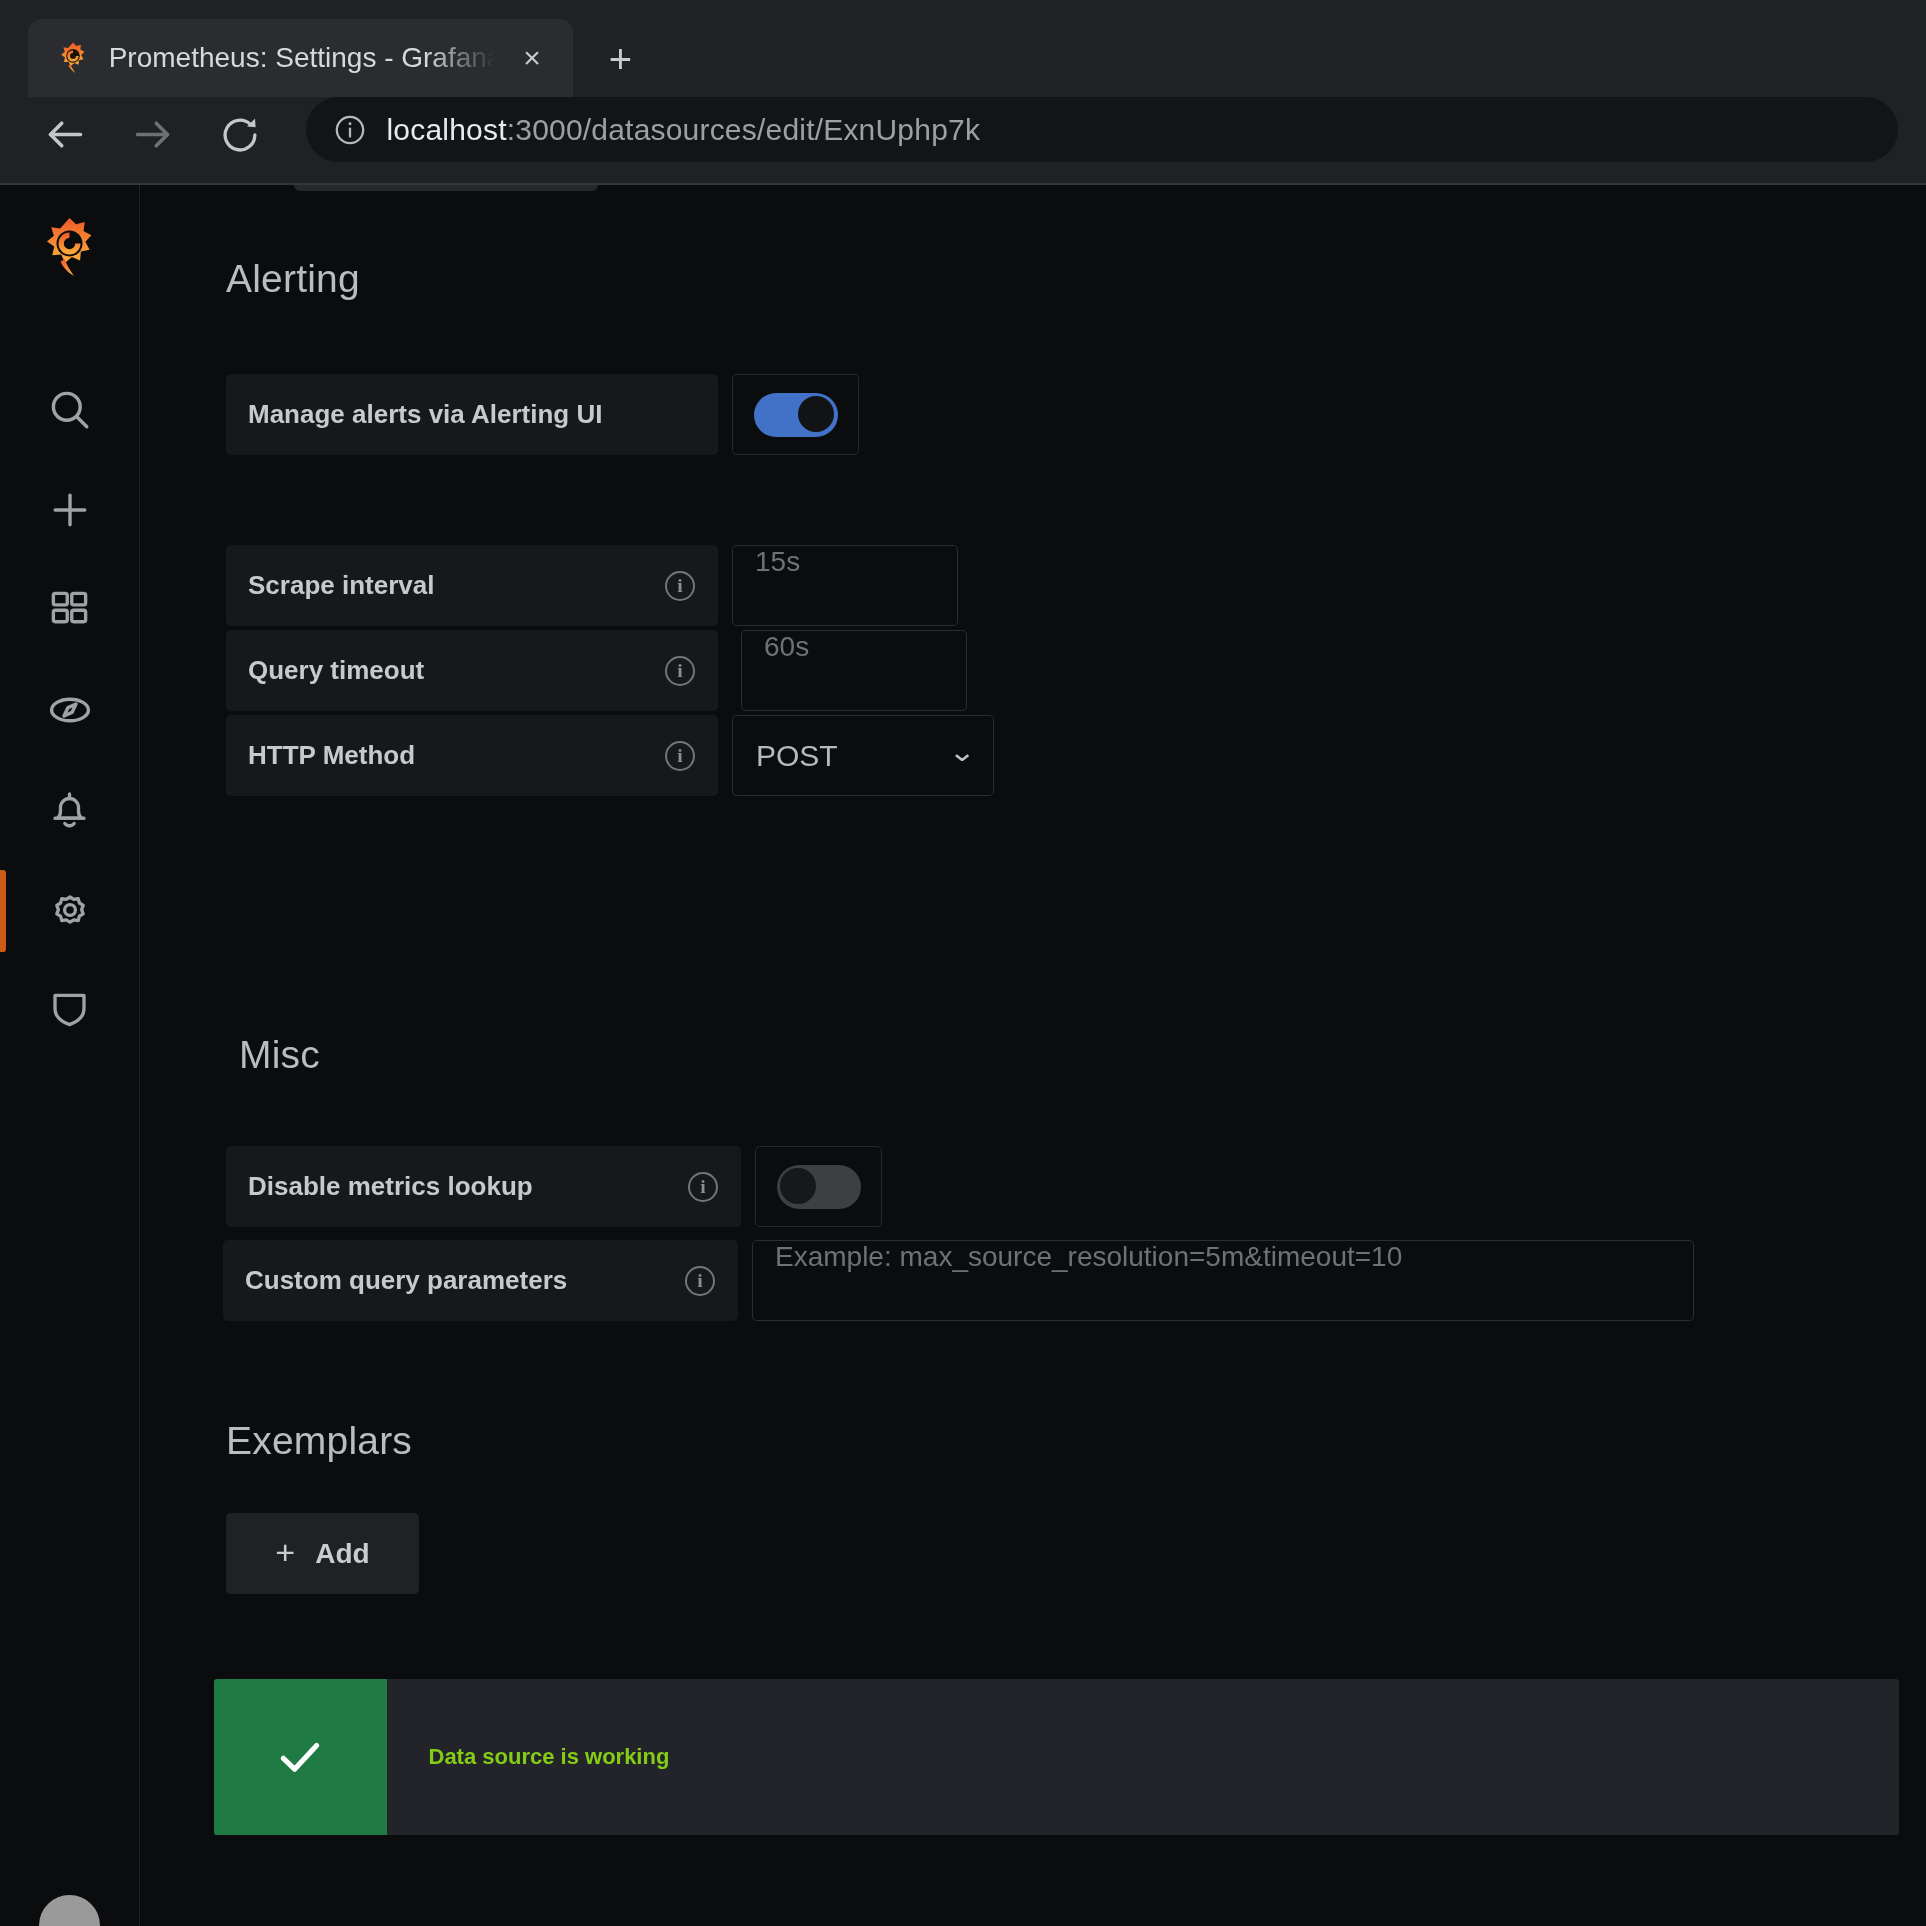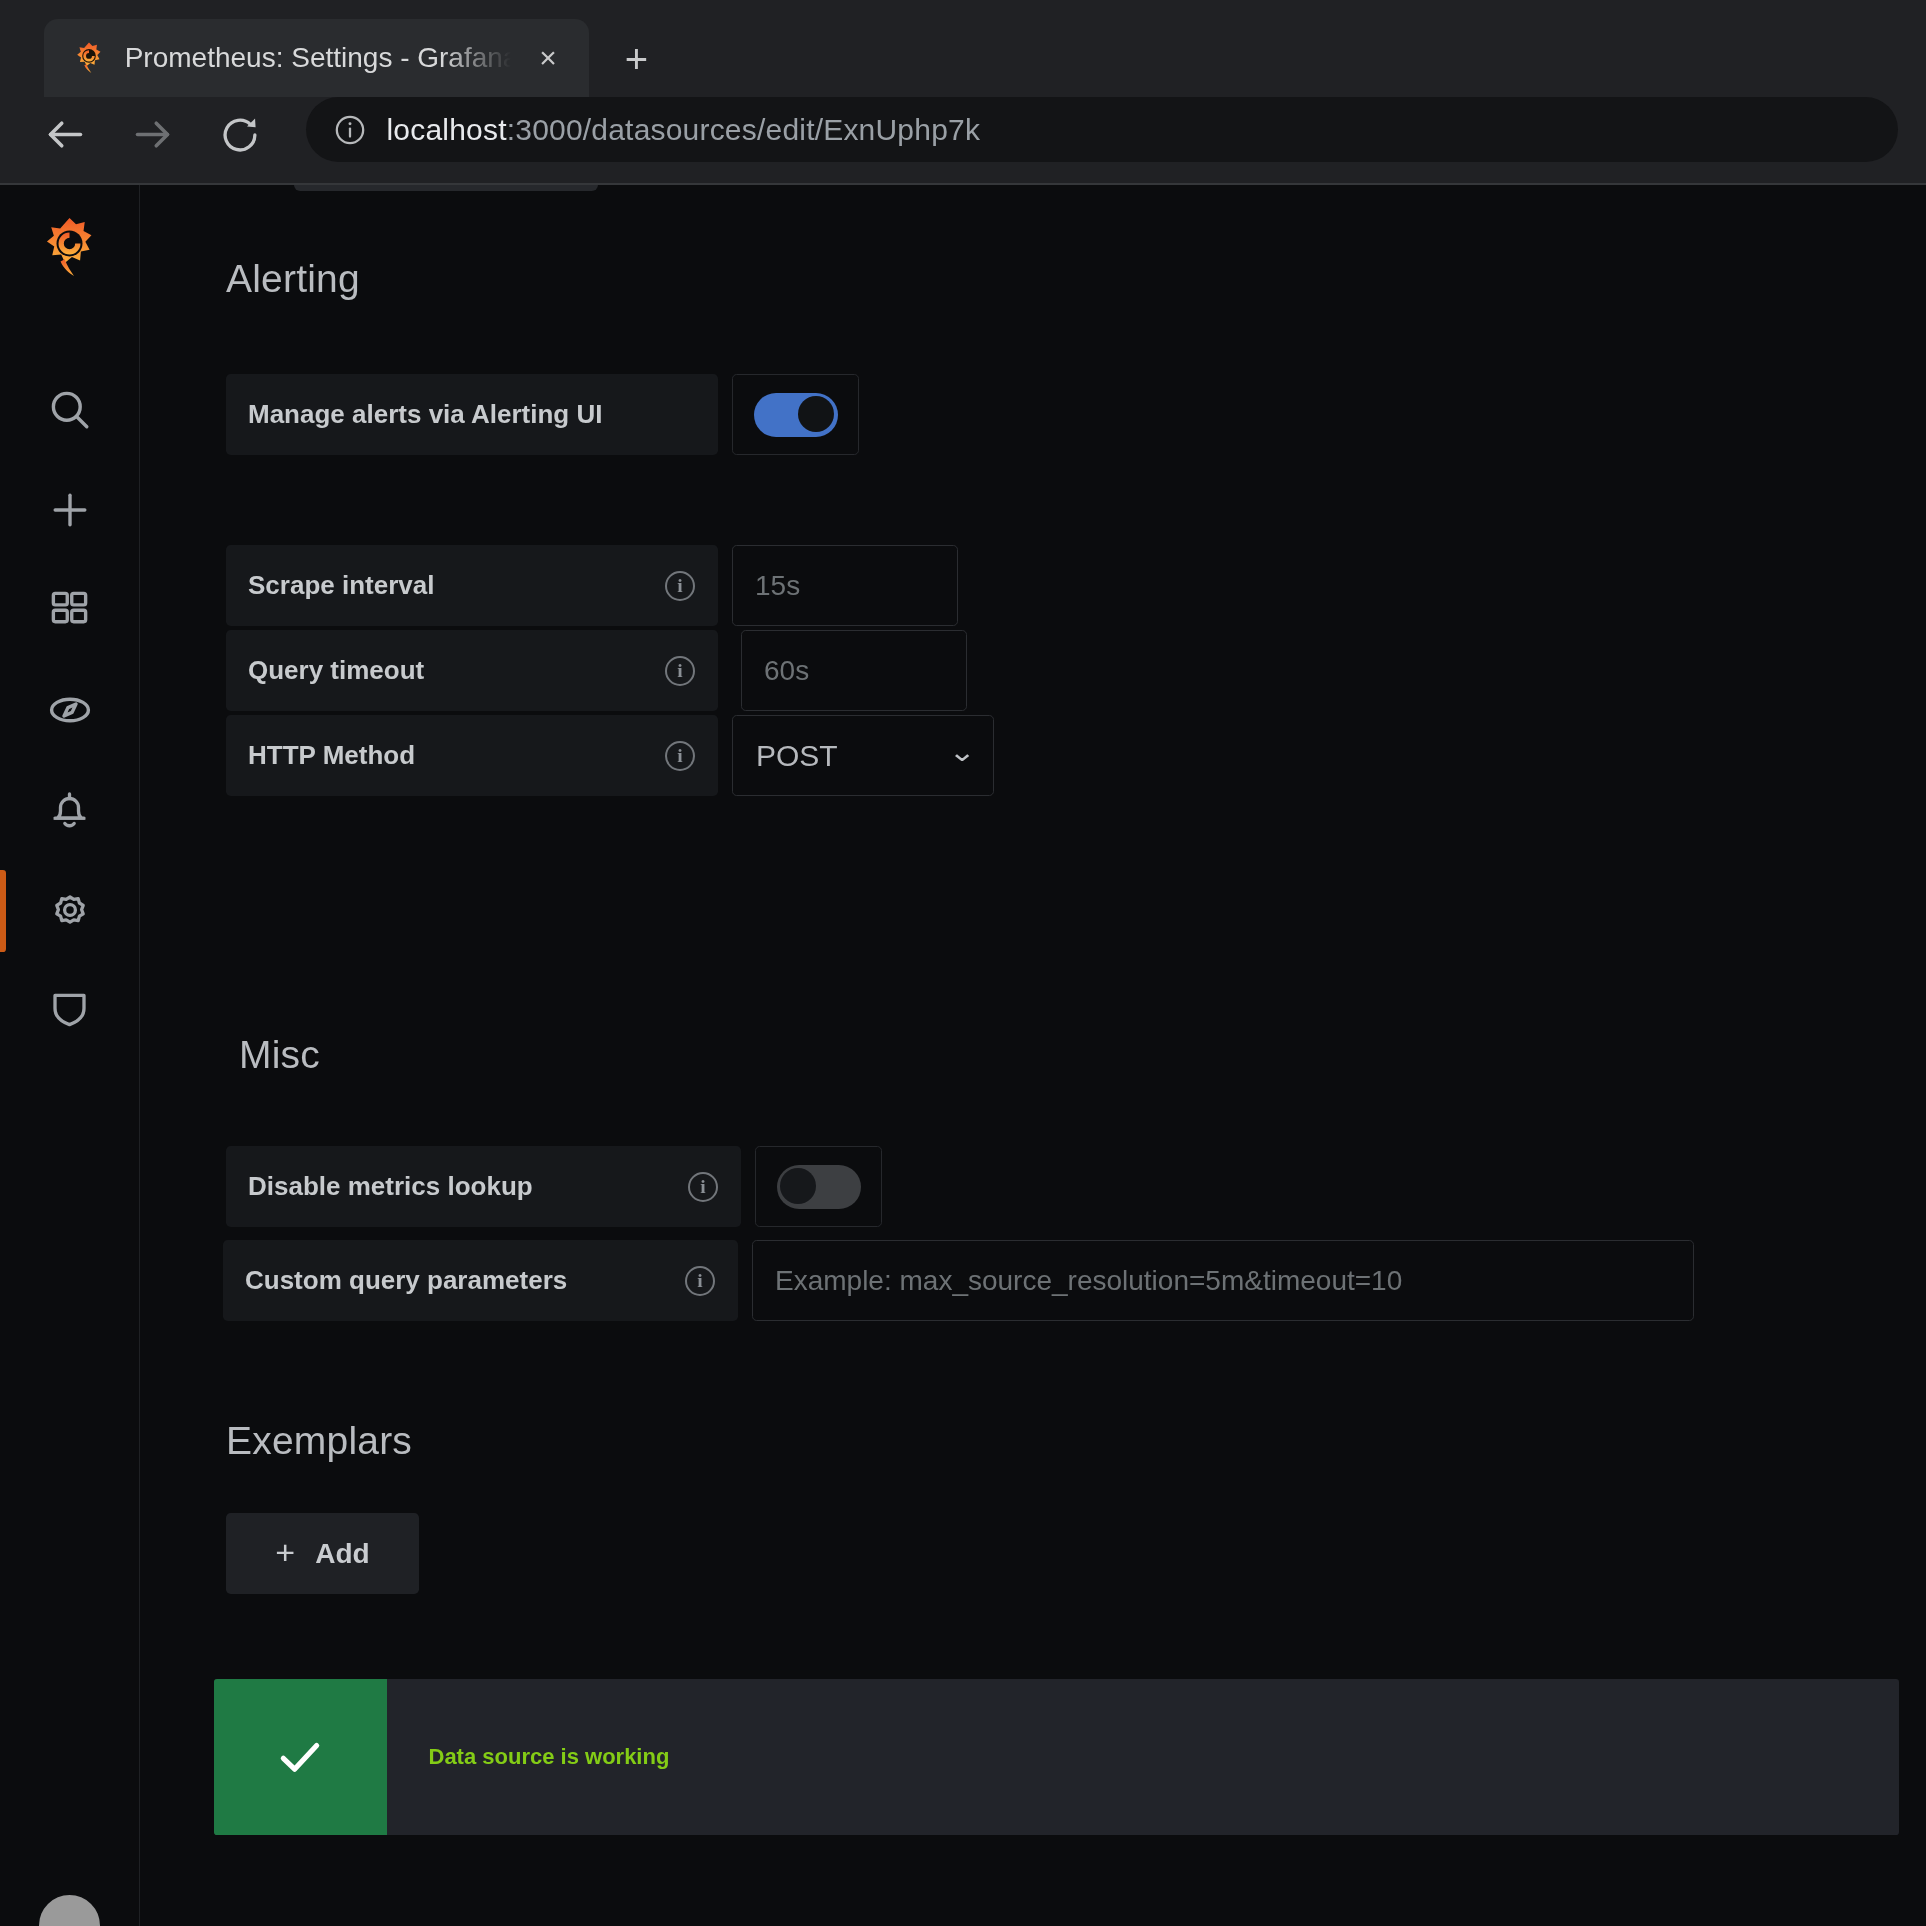--- a/index.html
+++ b/index.html
@@ -20,21 +20,21 @@
     display: flex;
     flex-direction: column;
     background: #202124;
   }
 
   .tabstrip {
     height: 97px;
     background: #202124;
     display: flex;
     align-items: flex-end;
-    padding-left: 44px;
+    padding-left: 28px;
     flex: 0 0 auto;
   }
 
   .tab {
     height: 78px;
     width: 545px;
     background: #2a2c2f;
     border-radius: 14px 14px 0 0;
     display: flex;
     align-items: center;
@@ -267,21 +267,20 @@
     font-family: "Liberation Serif", serif;
     line-height: 1;
   }
 
   .field-input {
     background: #0b0c0e;
     border: 1.6px solid #2b2d31;
     border-radius: 4.7px;
     height: 81px;
     display: flex;
-    align-items: center;
     padding: 0 22px;
     color: #6d7275;
     font-size: 28px;
   }
   .field-input.w-num { width: 226px; }
   .field-input.w-wide { width: 942px; }
 
   .field-select {
     background: #0b0c0e;
     border: 1.6px solid #2b2d31;

